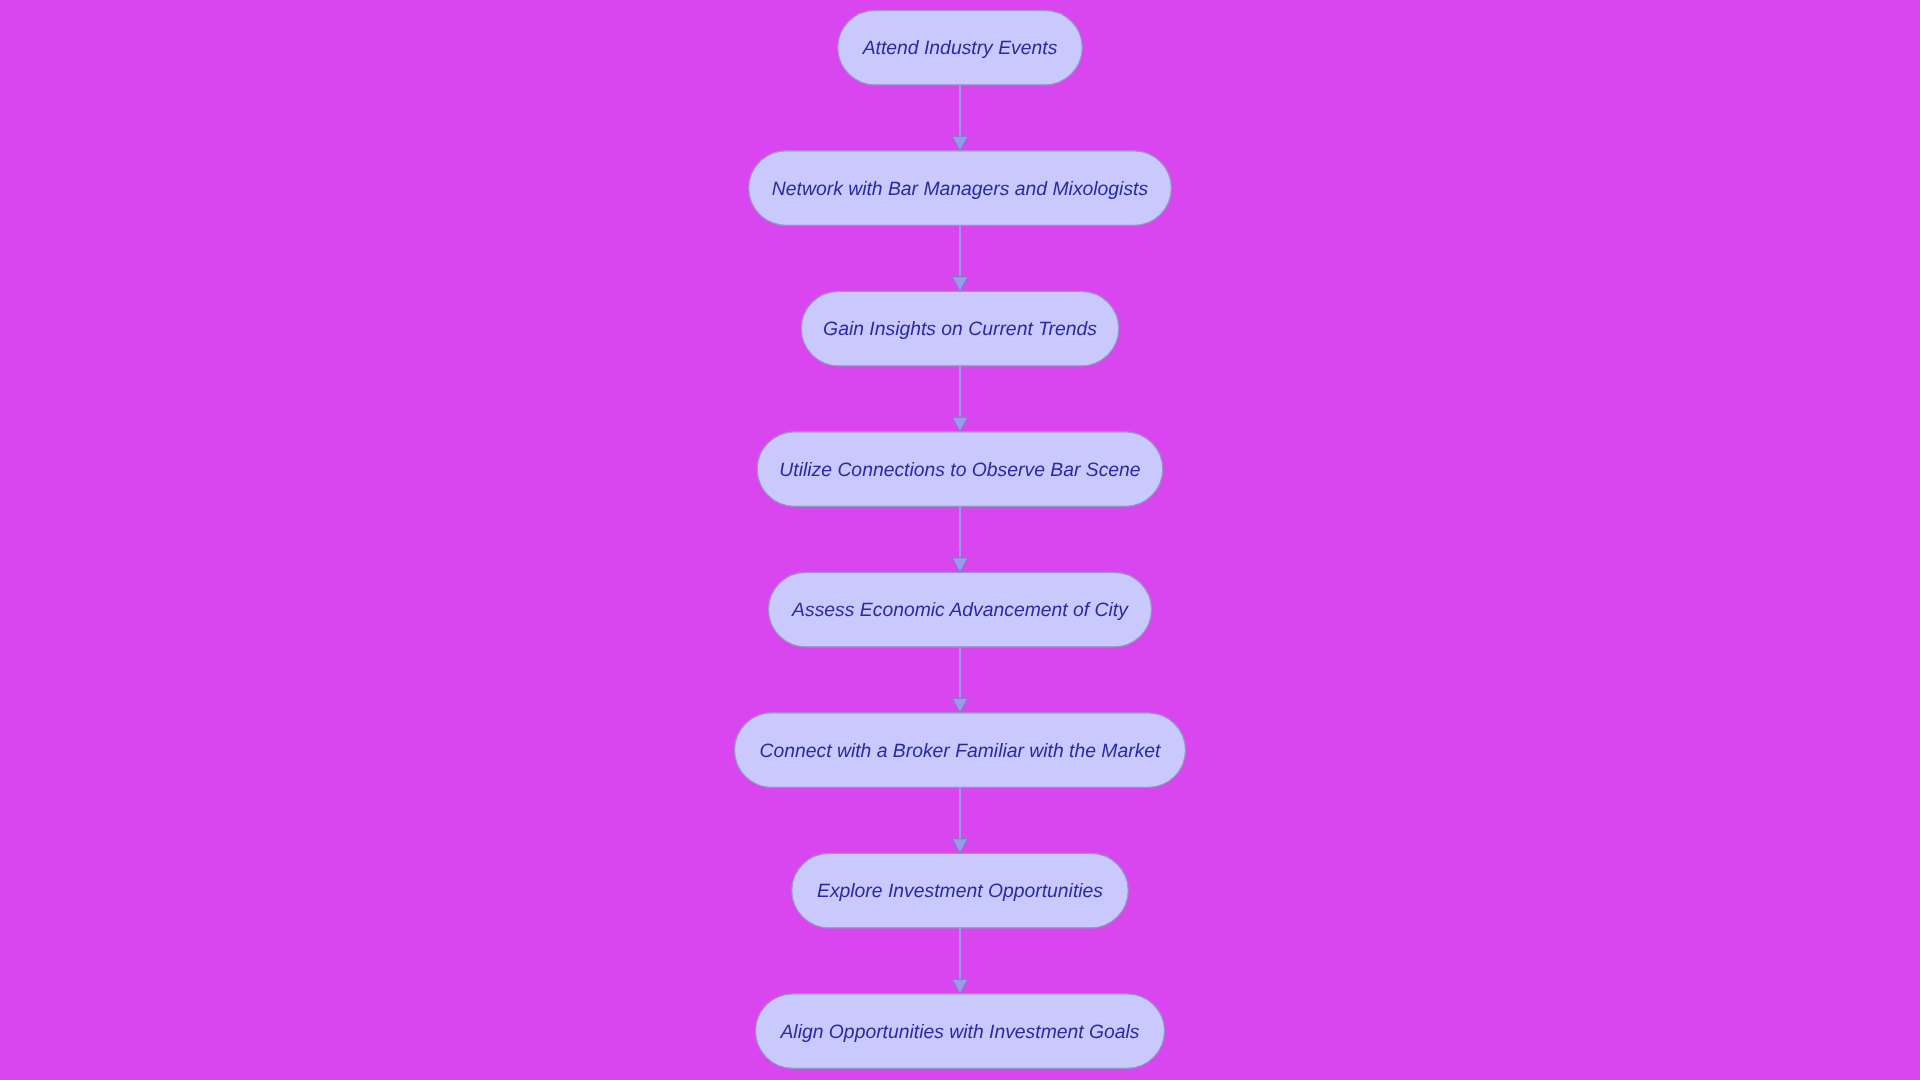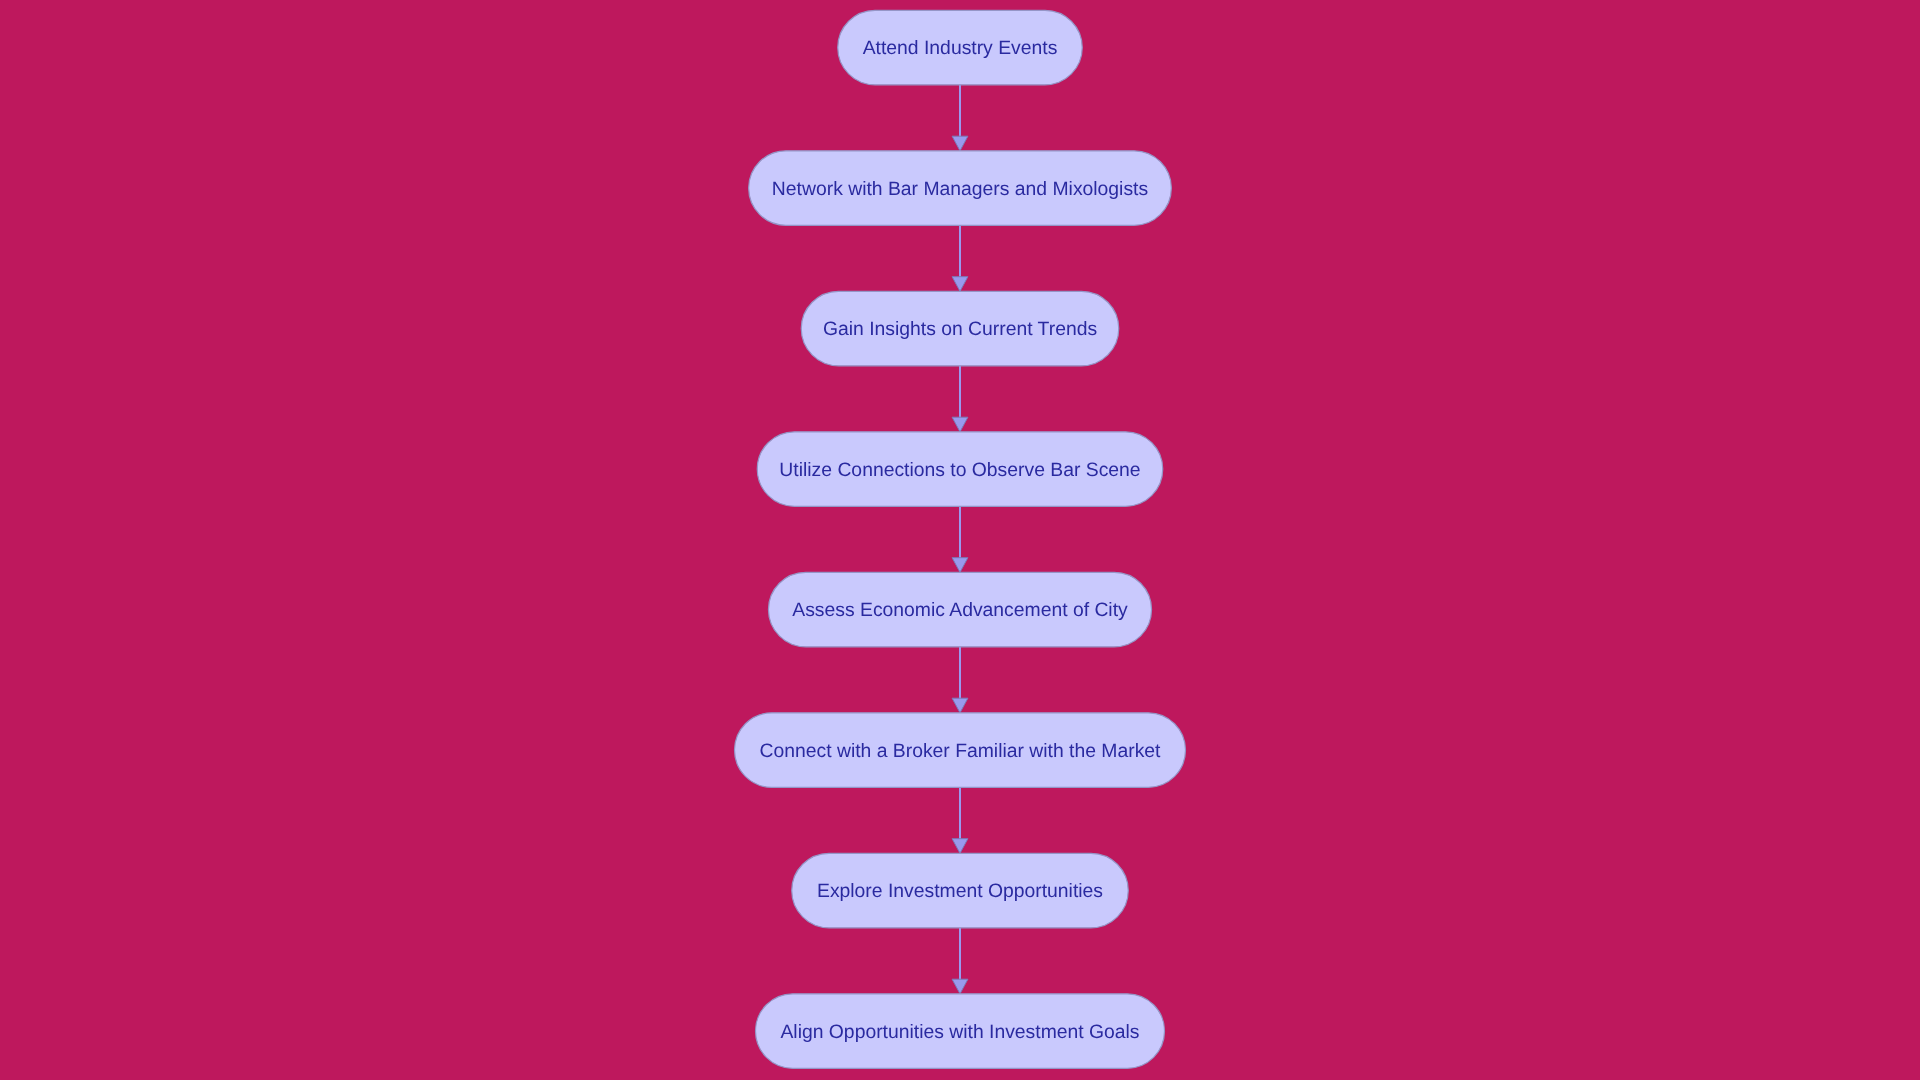--- a/index.html
+++ b/index.html
@@ -19,21 +19,21 @@
     text-anchor:middle;
     dominant-baseline:alphabetic;
     white-space:pre;
     opacity:0.999;
     will-change:opacity;
   }
 </style>
 </head>
 <body>
 
-<div id="stage" style="background: #be185d;">
+<div id="stage" style="background: #d946ef; font-style: italic;">
   <svg class="flow" viewBox="0 0 1920 1080" preserveAspectRatio="none">
 
     <g id="edge-layer">
       <g>
         <path class="edge-line" d="M 960 84.8 L 960 137.20000000000002" stroke="#9999ee" stroke-width="2" fill="none"></path>
         <path class="edge-head" d="M 952.1 136.20000000000002 L 967.9 136.20000000000002 L 960 150.8 Z" fill="#9999ee" stroke="#7b7bb8" stroke-width="1" stroke-linejoin="miter"></path>
       </g>
       <g>
         <path class="edge-line" d="M 960 225.3 L 960 277.7" stroke="#9999ee" stroke-width="2" fill="none"></path>
         <path class="edge-head" d="M 952.1 276.7 L 967.9 276.7 L 960 291.3 Z" fill="#9999ee" stroke="#7b7bb8" stroke-width="1" stroke-linejoin="miter"></path>

